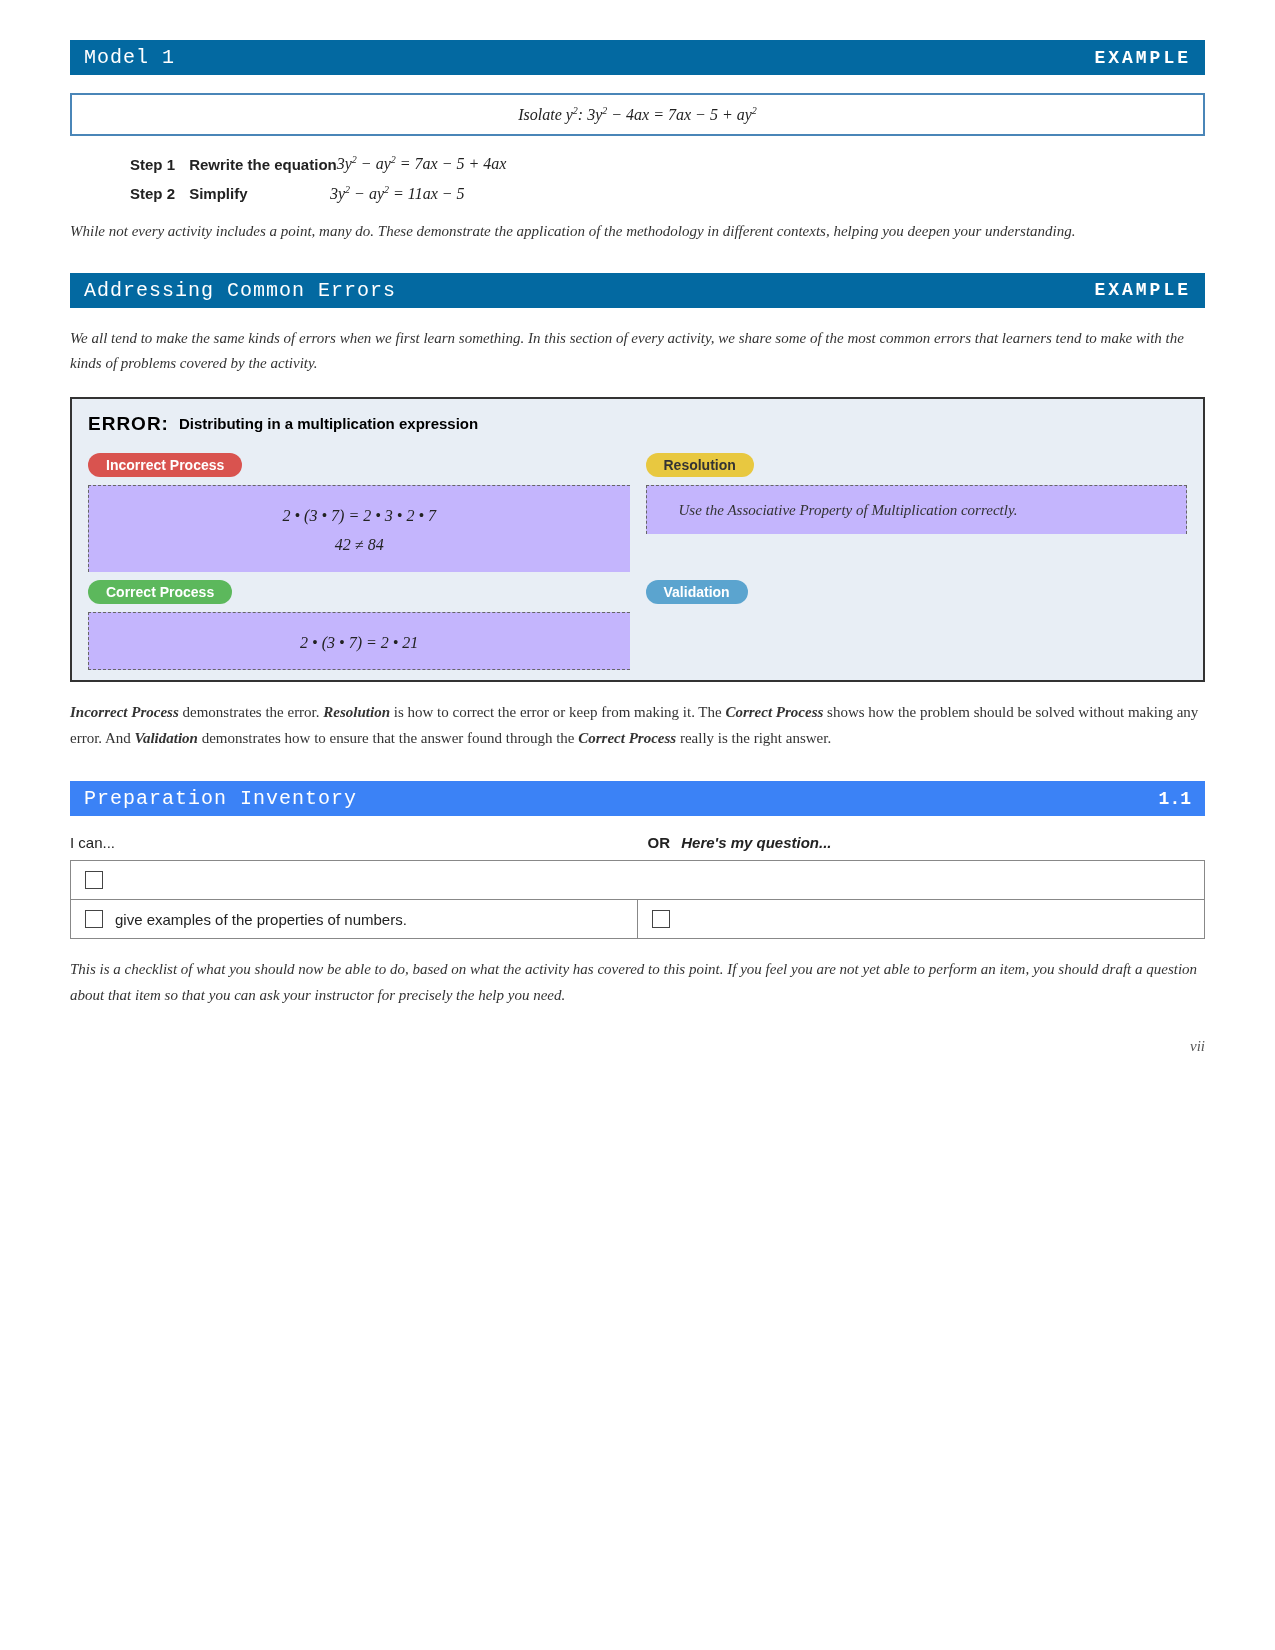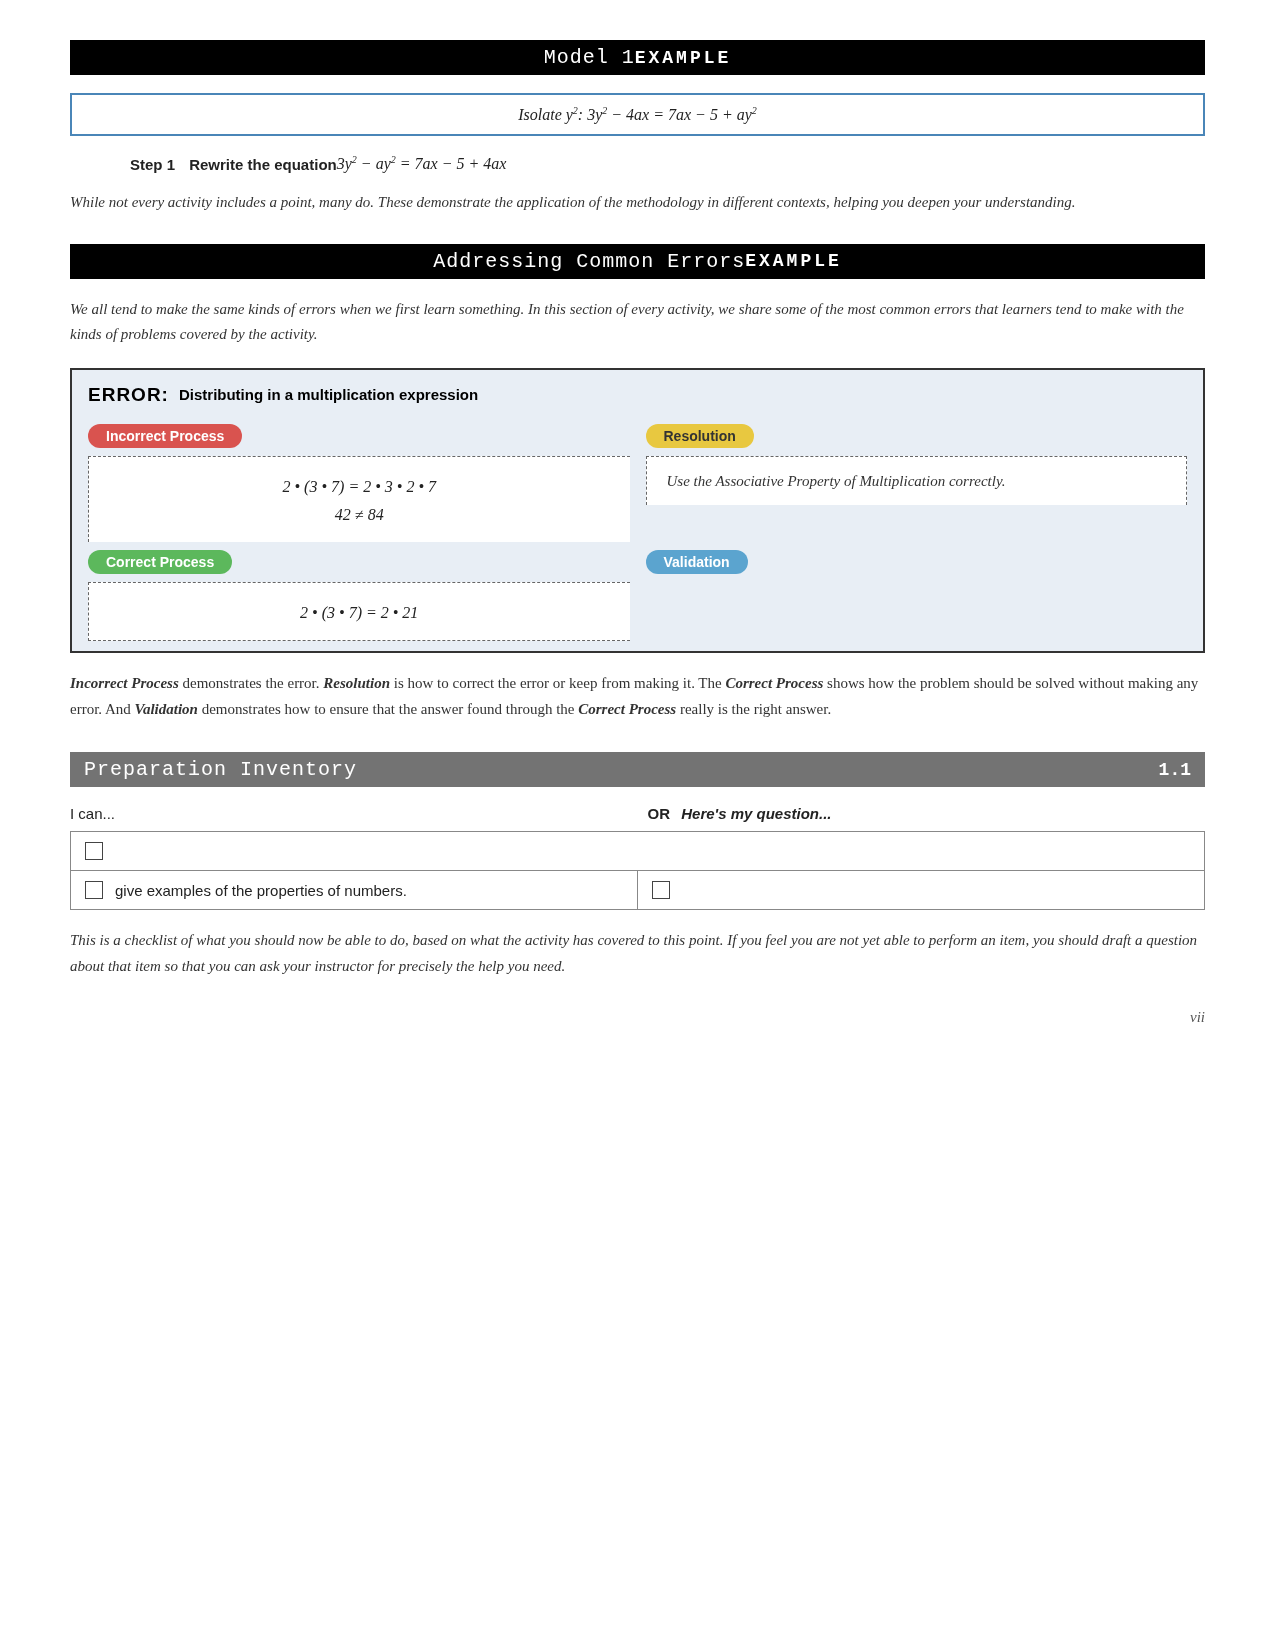--- a/index.html
+++ b/index.html
@@ -8,24 +8,24 @@
       font-family: Georgia, 'Times New Roman', serif;
       font-size: 15px;
       color: #222;
       width: 1275px;
       min-height: 1650px;
       padding: 40px 70px;
     }
 
     
     .section-header {
-      background-color: #000000;
+      background-color: #0369a1;
       color: #fff;
       display: flex;
-      justify-content: center;
+      justify-content: space-between;
       align-items: center;
       padding: 6px 14px;
       margin-bottom: 18px;
     }
     .section-header .section-title {
       font-family: 'Courier New', Courier, monospace;
       font-size: 20px;
       font-weight: normal;
       letter-spacing: 1px;
     }
@@ -154,22 +154,22 @@
       background: #5cb85c;
       color: #fff;
     }
     .badge-blue {
       background: #5ba4cf;
       color: #fff;
     }
 
     .grid-cell {
       border: 1.5px dashed #666;
-      padding: 12px 20px;
-      background: #ffffff;
+      padding: 12px 32px;
+      background: #c4b5fd;
     }
 
     .grid-cell.top-left {
       border-right: none;
       border-bottom: none;
     }
     .grid-cell.top-right {
       border-left: 1.5px dashed #666;
       border-bottom: none;
     }
@@ -214,21 +214,21 @@
     }
 
     
     .prep-section {
       margin-bottom: 20px;
     }
     .prep-header {
       display: flex;
       justify-content: space-between;
       align-items: center;
-      background-color: #737373;
+      background-color: #3b82f6;
       color: #fff;
       padding: 6px 14px;
       margin-bottom: 18px;
     }
     .prep-title {
       font-family: 'Courier New', Courier, monospace;
       font-size: 20px;
       letter-spacing: 1px;
     }
     .prep-num {
@@ -311,20 +311,29 @@
   </div>
 
   <div class="steps-table">
     <div class="step-row">
       <div class="step-label">
         <span class="step-num">Step 1</span>
         <span>Rewrite the equation</span>
       </div>
       <div class="step-eq">
         3<i>y</i><sup>2</sup> − <i>ay</i><sup>2</sup> = 7<i>ax</i> − 5 + 4<i>ax</i>
+      </div>
+    </div>
+    <div class="step-row">
+      <div class="step-label">
+        <span class="step-num">Step 2</span>
+        <span>Simplify</span>
+      </div>
+      <div class="step-eq">
+        3<i>y</i><sup>2</sup> − <i>ay</i><sup>2</sup> = 11<i>ax</i> − 5
       </div>
     </div>
   </div>
 
   <p class="model-note">While not every activity includes a point, many do. These demonstrate the application of the methodology in different contexts, helping you deepen your understanding.</p>
 </div>
 
 <div class="ace-section">
   <div class="section-header">
     <span class="section-title">Addressing Common Errors</span>

